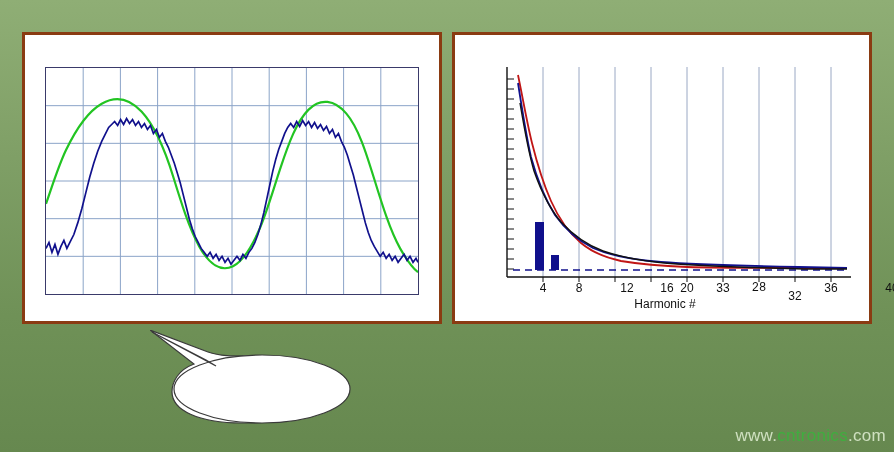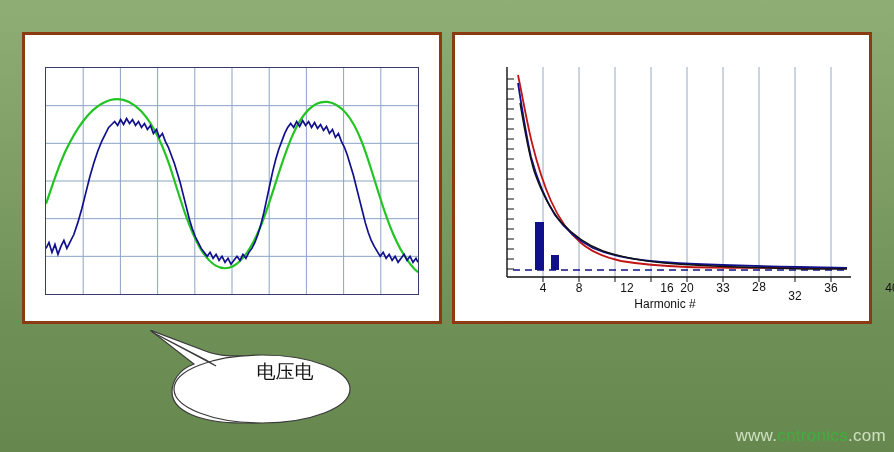--- a/index.html
+++ b/index.html
@@ -246,21 +246,20 @@
   </div>
 
   <div id="callout">
     <svg viewBox="0 0 238 98" width="238" height="98">
       <path d="M58,22 L0,0 L44,34 C28,40 22,52 22,62 C22,80 48,93 92,93
                C160,93 196,80 196,60 C196,40 160,26 106,26 C88,26 72,27 58,22 Z" fill="#ffffff" stroke="#3a3a3a" stroke-width="1.2"></path>
       <ellipse cx="112" cy="59" rx="88" ry="34" fill="#ffffff" stroke="#3a3a3a" stroke-width="1.2"></ellipse>
       <path d="M56,30 L2,2 L66,36 Z" fill="#ffffff" stroke="#3a3a3a" stroke-width="1.2"></path>
     </svg>
     <div id="callout-text">
-      <span>电压电</span>
     </div>
   </div>
 
   <div id="watermark">
     <span>www.</span><span class="w-green">cntronics</span><span>.com</span>
   </div>
 
 </div>
 
 </body></html>

